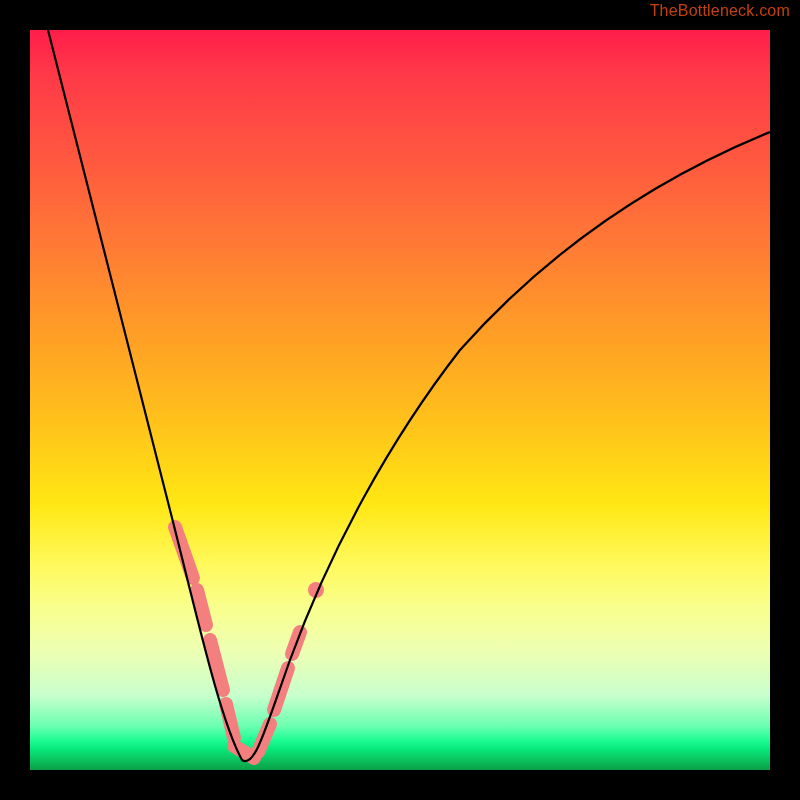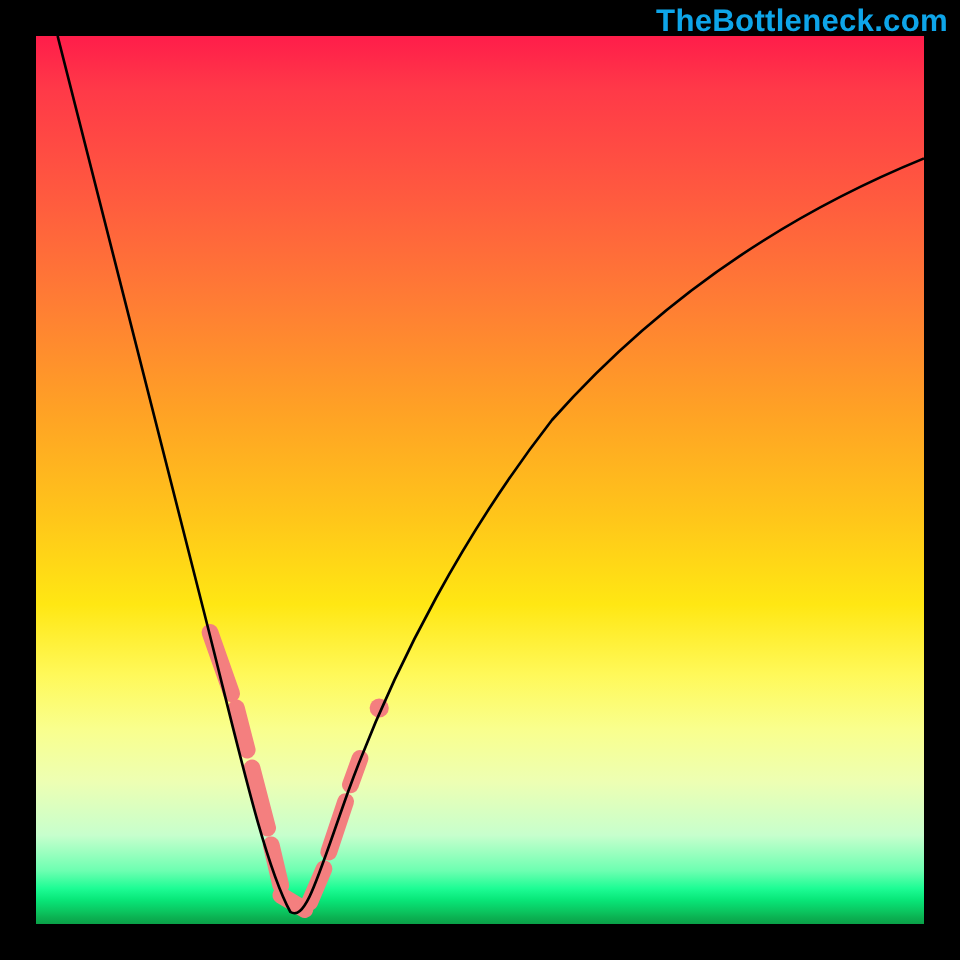--- a/index.html
+++ b/index.html
@@ -16,23 +16,23 @@
     left: 0;
     top: 0;
     width: 800px;
     height: 800px;
     background: #000;
   }
   .watermark {
     position: absolute;
     top: 2px;
     right: 10px;
-    color: #0ea5e9;
-    font-size: 26px;
-    font-weight: 700;
+    color: #c2410c;
+    font-size: 16px;
+    font-weight: 400;
     letter-spacing: 0.2px;
     z-index: 30;
   }
   .plot-area {
     position: absolute;
     left: 30px;
     top: 30px;
     width: 740px;
     height: 740px;
     overflow: hidden;

